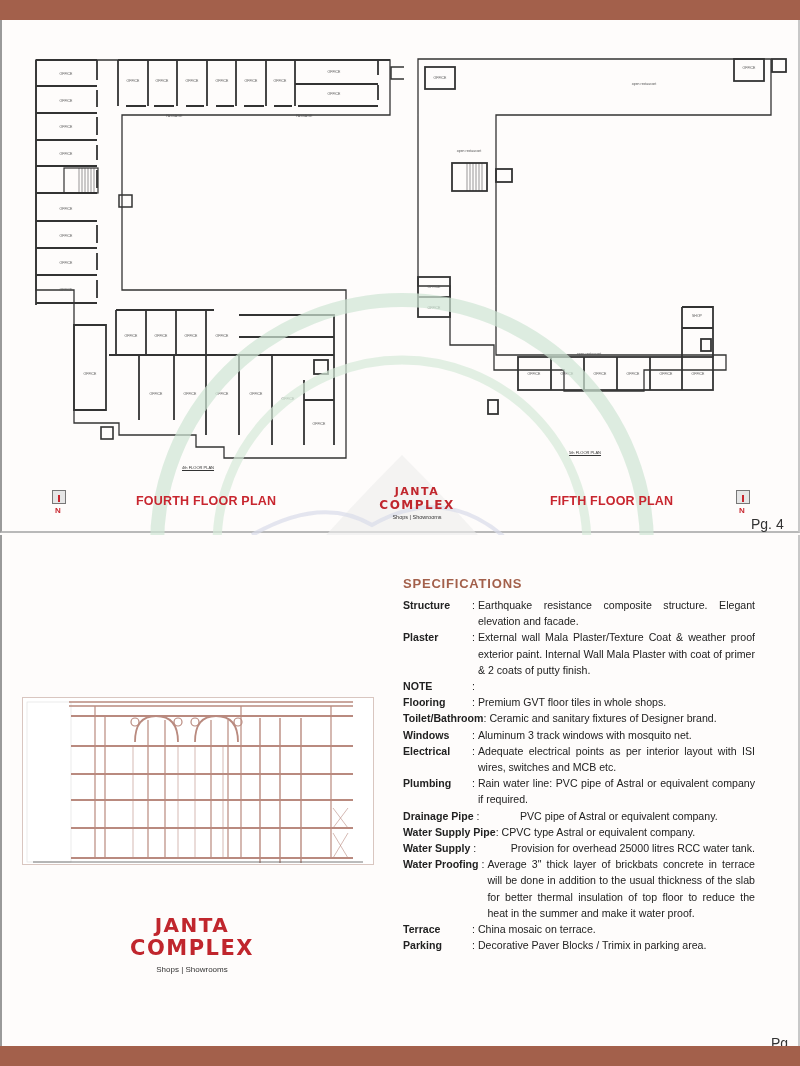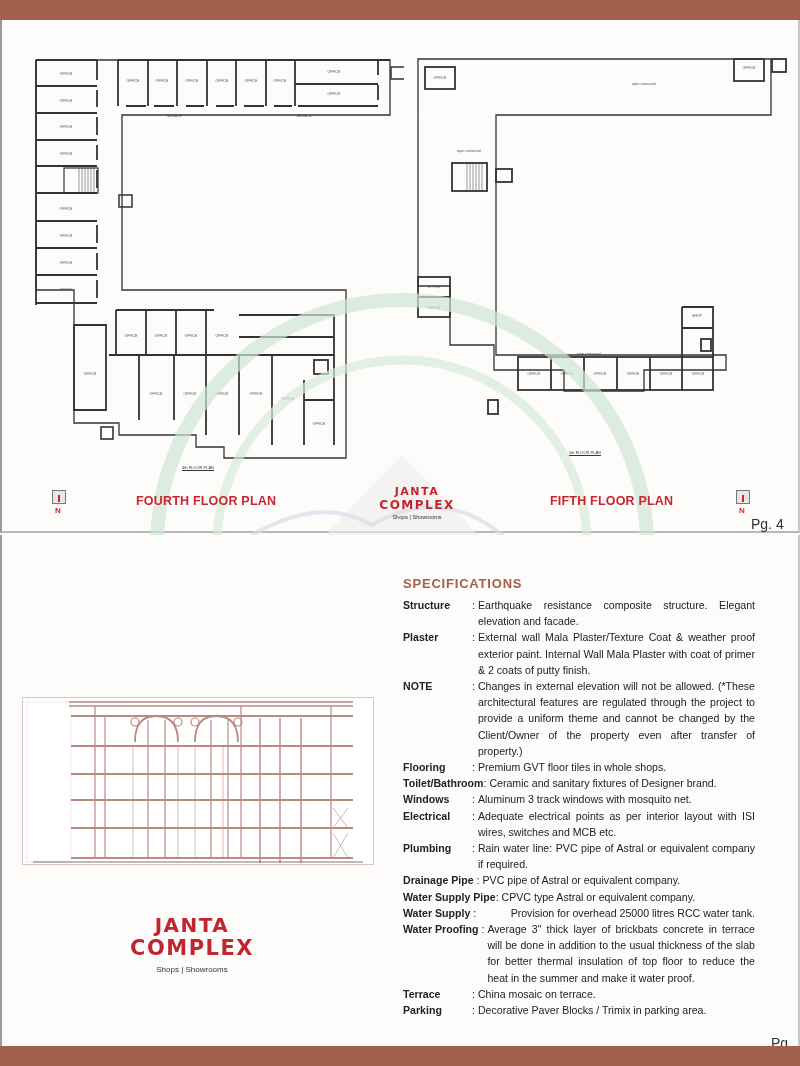--- a/index.html
+++ b/index.html
@@ -215,21 +215,20 @@
     <span class="spec-text">Earthquake resistance composite structure. Elegant elevation and facade.</span>
   </div>
   <div class="spec-row">
     <span class="spec-label">Plaster</span>
       <span class="spec-colon">:</span>
     <span class="spec-text">External wall Mala Plaster/Texture Coat &amp; weather proof exterior paint. Internal Wall Mala Plaster with coat of primer &amp; 2 coats of putty finish.</span>
   </div>
   <div class="spec-row">
     <span class="spec-label">NOTE</span>
       <span class="spec-colon">:</span>
-    <span class="spec-text">Changes in external elevation will not be allowed. (*These architectural features are regulated through the project to provide a uniform theme and cannot be changed by the Client/Owner of the property even after transfer of property.)</span>
   </div>
   <div class="spec-row">
     <span class="spec-label">Flooring</span>
       <span class="spec-colon">:</span>
     <span class="spec-text">Premium GVT floor tiles in whole shops.</span>
   </div>
   <div class="spec-row">
     <span class="spec-label wide">Toilet/Bathroom</span>
       <span class="spec-colon">:</span>
     <span class="spec-text">Ceramic and sanitary fixtures of Designer brand.</span>
@@ -245,21 +244,21 @@
     <span class="spec-text">Adequate electrical points as per interior layout with ISI wires, switches and MCB etc.</span>
   </div>
   <div class="spec-row">
     <span class="spec-label">Plumbing</span>
       <span class="spec-colon">:</span>
     <span class="spec-text">Rain water line: PVC pipe of Astral or equivalent company if required.</span>
   </div>
   <div class="spec-row">
     <span class="spec-label wide">Drainage Pipe</span>
       <span class="spec-colon">&nbsp;:</span>
-    <span class="spec-text" style="text-align:left">PVC pipe of Astral or equivalent company.</span>
+    <span class="spec-text" style="text-align:center">PVC pipe of Astral or equivalent company.</span>
   </div>
   <div class="spec-row">
     <span class="spec-label wide">Water Supply Pipe</span>
       <span class="spec-colon">:</span>
     <span class="spec-text" style="text-align:left">CPVC type Astral or equivalent company.</span>
   </div>
   <div class="spec-row">
     <span class="spec-label wide">Water Supply</span>
       <span class="spec-colon">&nbsp;:</span>
     <span class="spec-text" style="text-align:right">Provision for overhead 25000 litres RCC water tank.</span>

